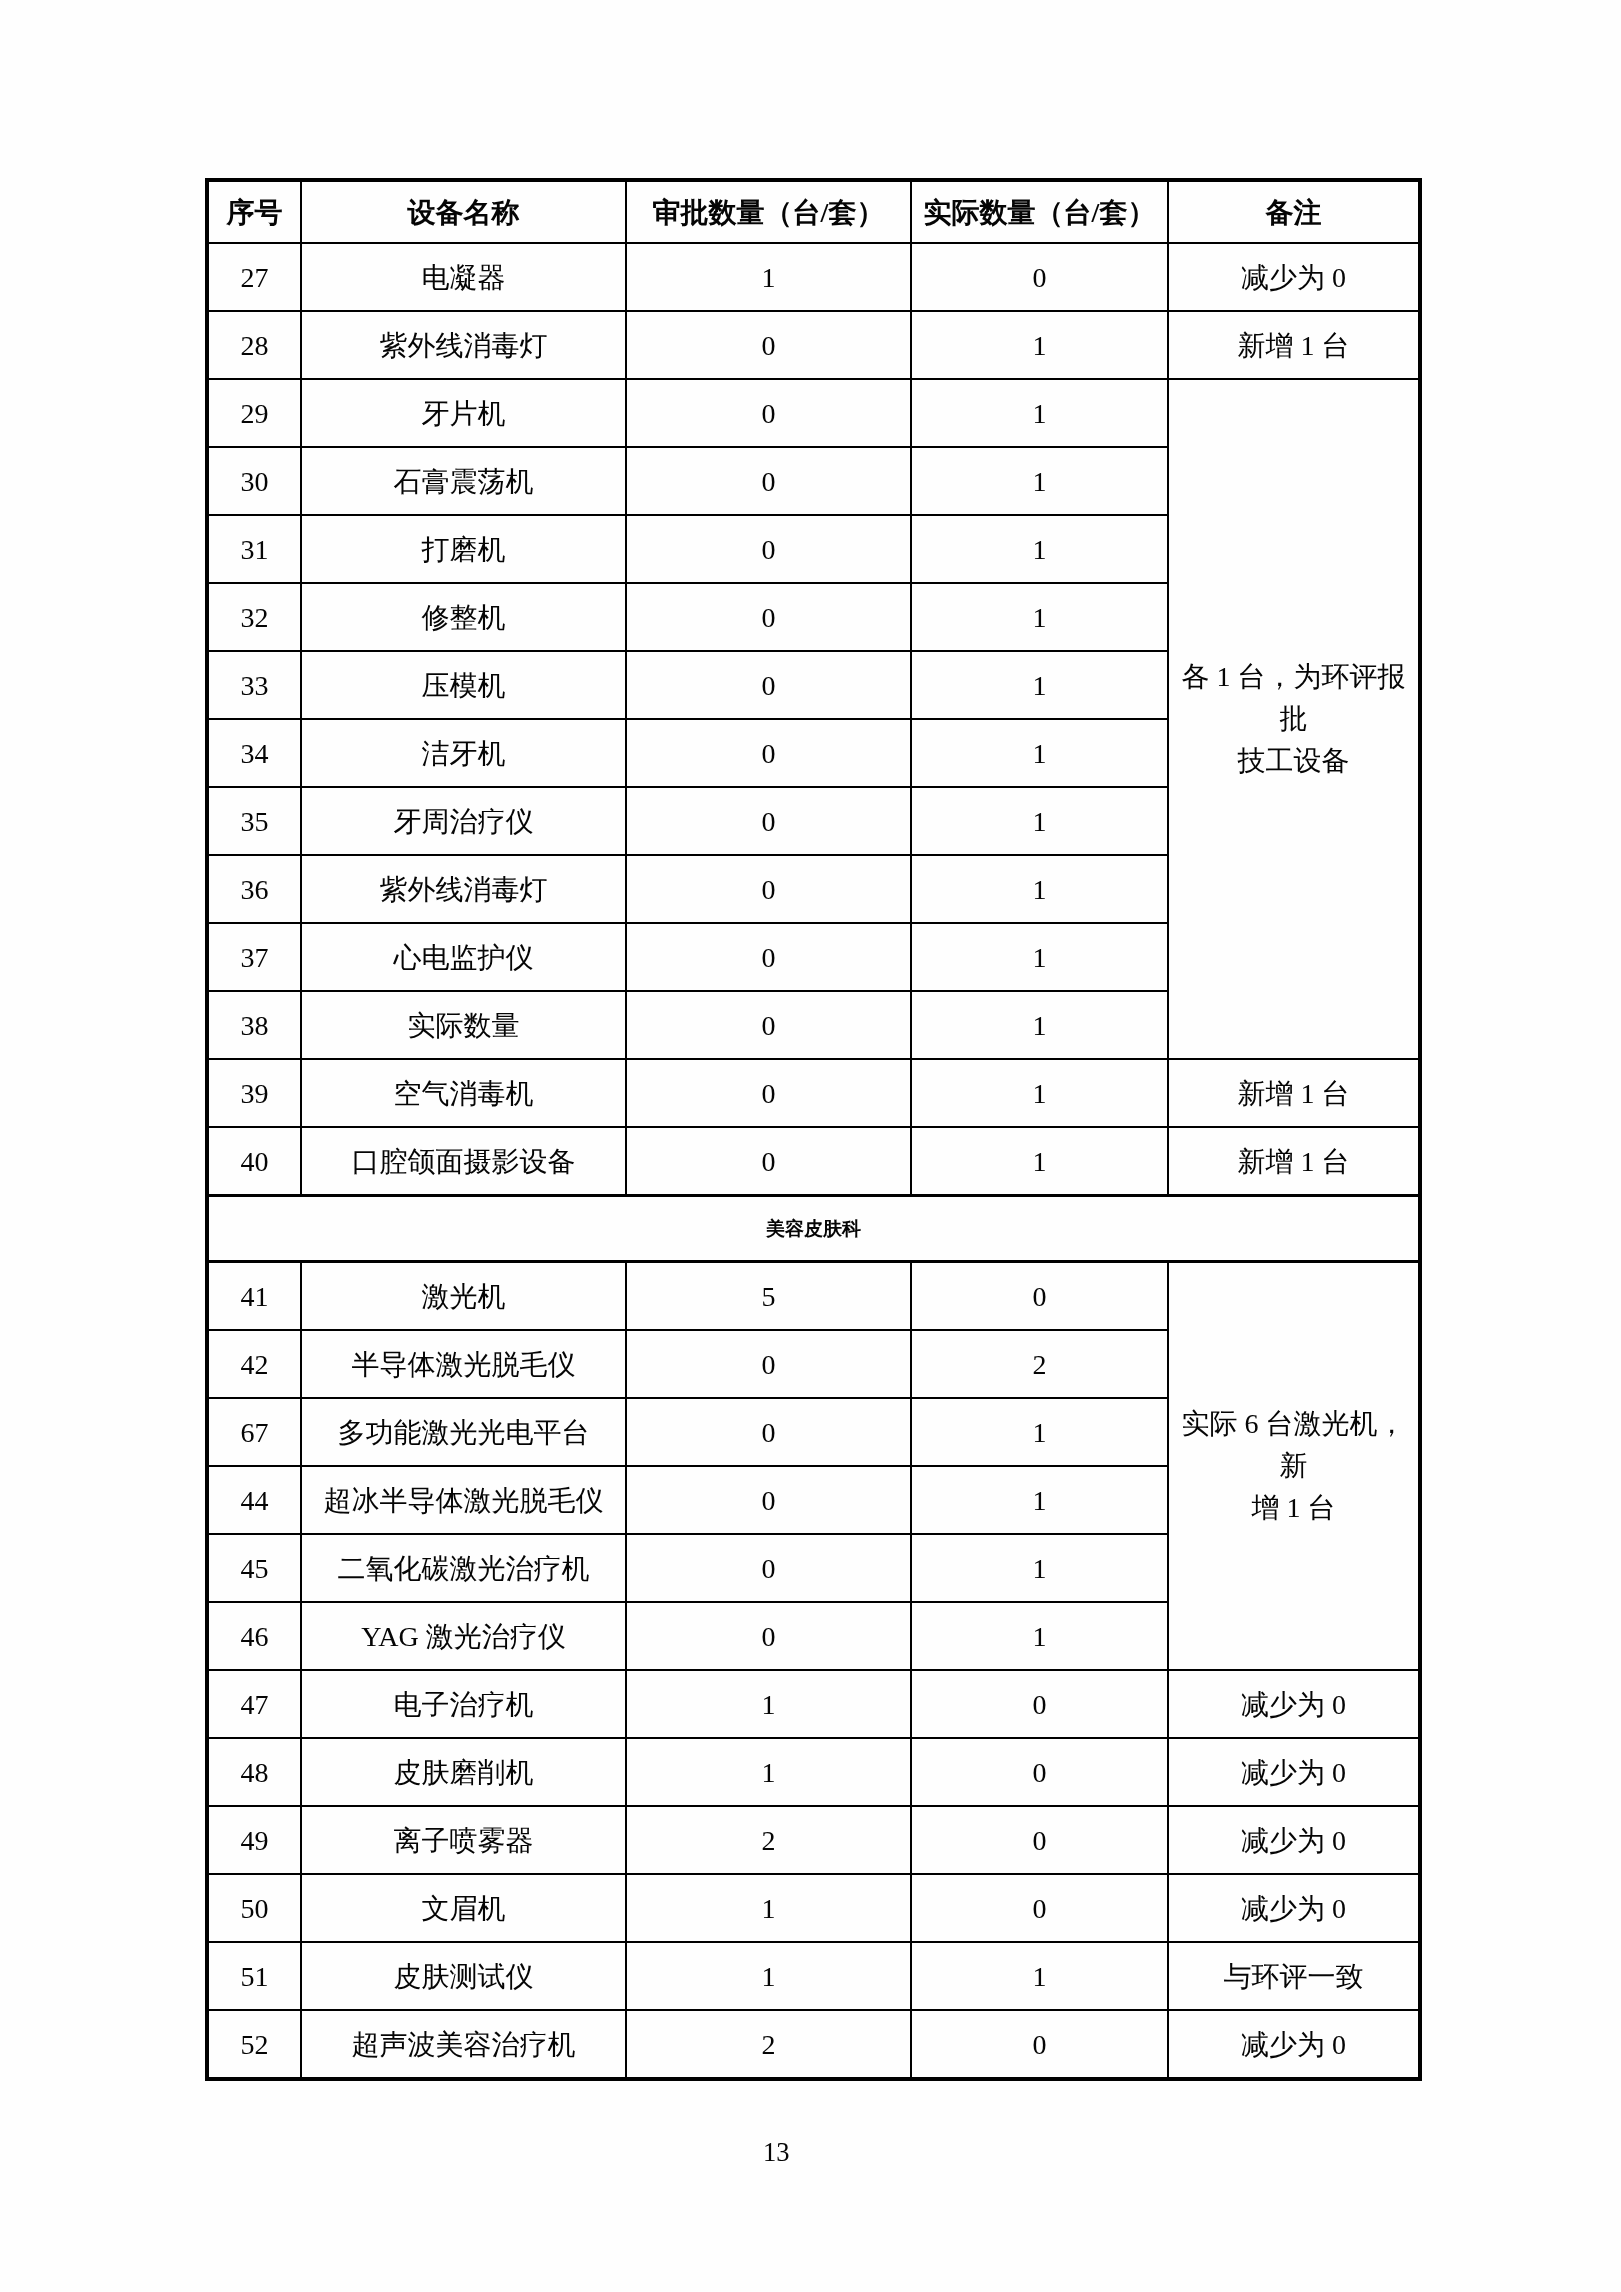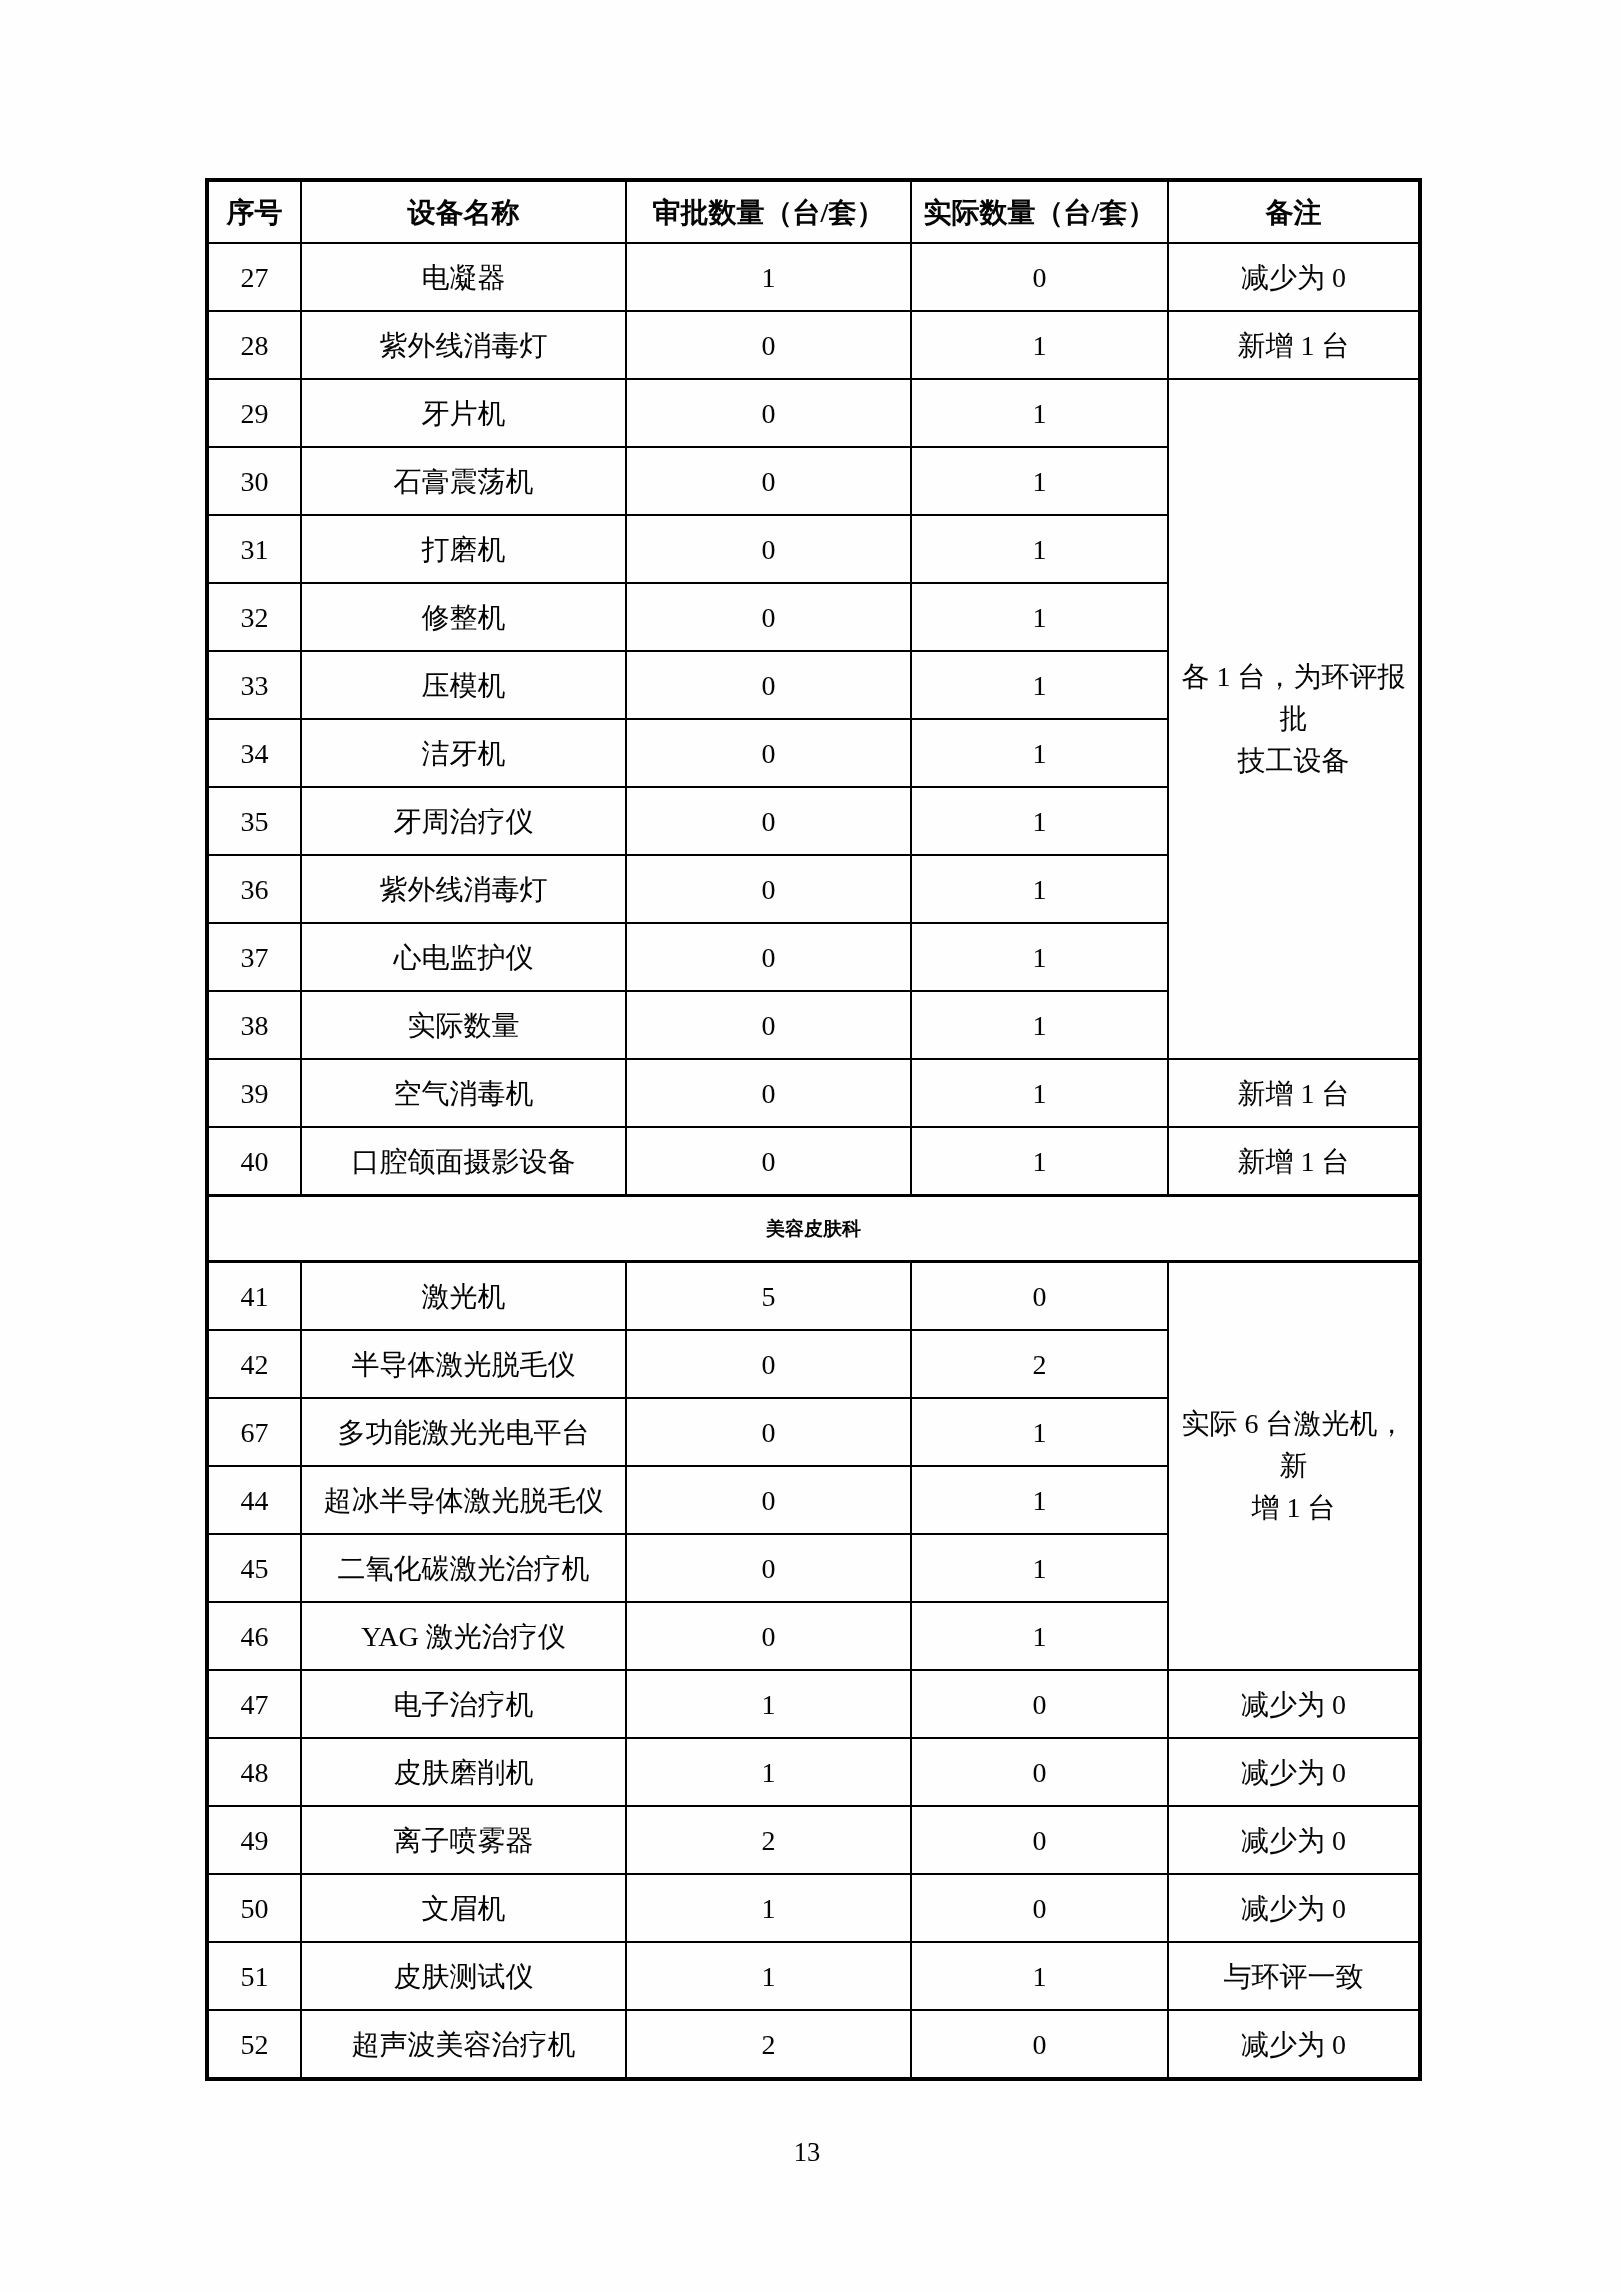--- a/index.html
+++ b/index.html
@@ -52,21 +52,20 @@
   .equip-table td.merged-remark {
     white-space: pre-line;
     line-height: 1.5;
     margin-top: 10px;
   }
   .page-number {
     position: absolute;
     left: 763px;
     top: 2137px;
     width: 88px;
-    text-align: center;
     font-size: 26.5px;
     color: #050505;
   }
 </style>
 </head>
 <body>
 
 <div class="page">
   <table class="equip-table">
     <colgroup>

